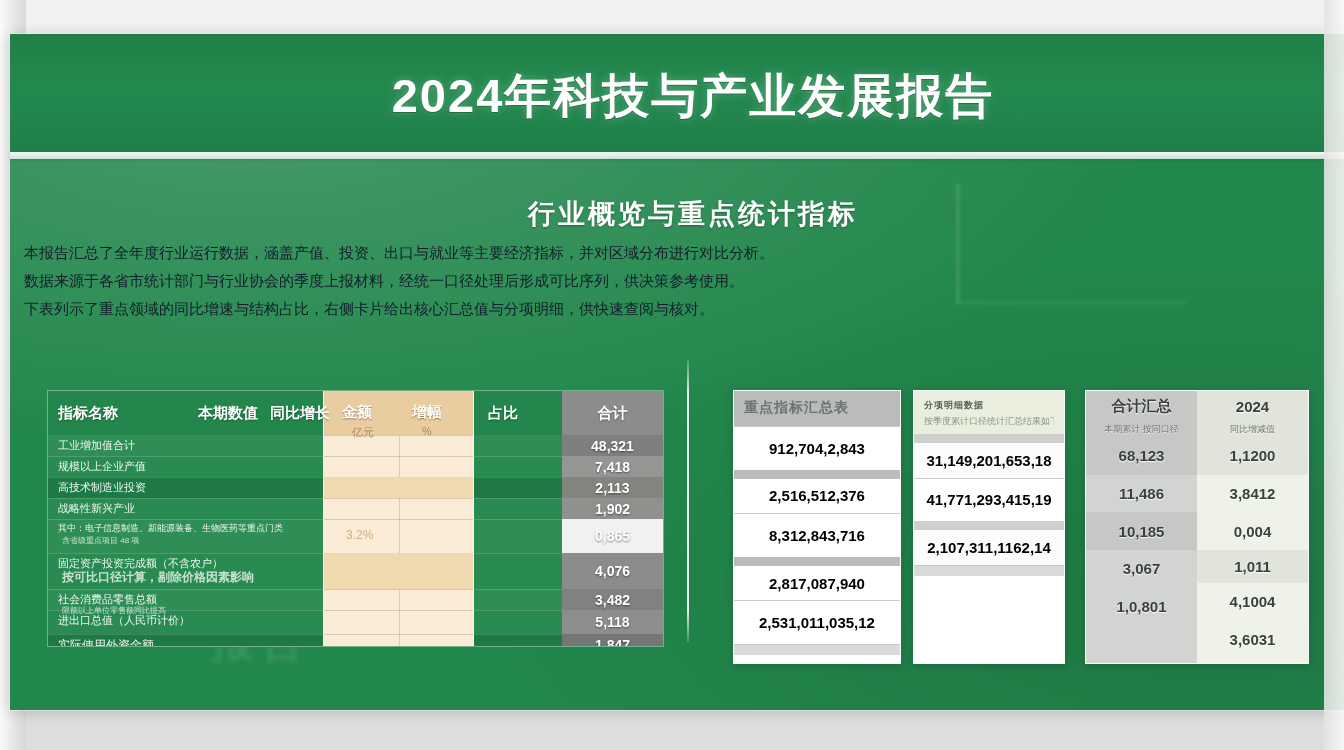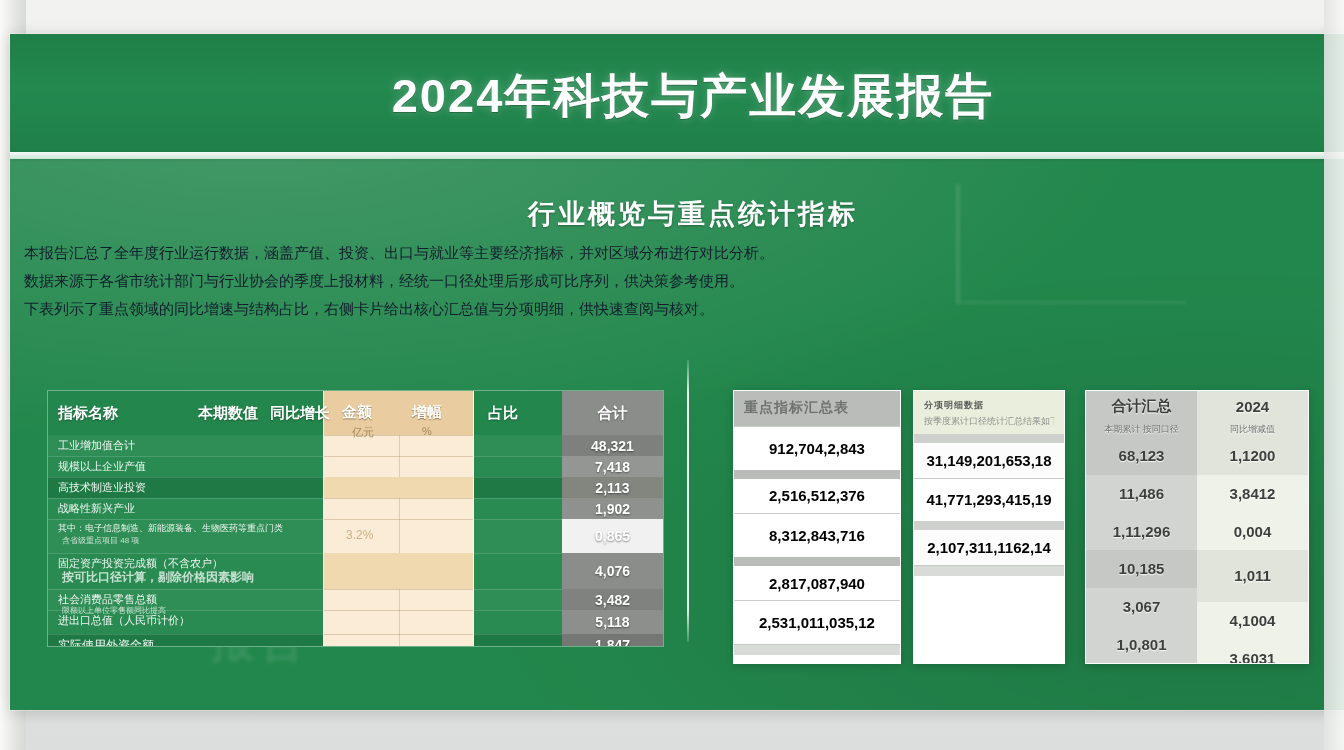--- a/index.html
+++ b/index.html
@@ -363,32 +363,31 @@
           </div>
       </div>
 
       <div class="card" id="card-3">
         <div class="c3-grid">
           <div class="c3-col left" id="c3-left">
               <div class="c3-cell shade" style="height: 30px;">合计汇总</div>
               <div class="c3-cell small shade" style="height: 16px;">本期累计 按同口径</div>
               <div class="c3-cell shade" style="height: 37.6667px;">68,123</div>
               <div class="c3-cell" style="height: 37.6667px;">11,486</div>
-              <div class="c3-cell" style="height: 37.6667px;">1,11,296</div>
               <div class="c3-cell shade" style="height: 37.6667px;">10,185</div>
               <div class="c3-cell" style="height: 37.6667px;">3,067</div>
               <div class="c3-cell" style="height: 37.6667px;">1,0,801</div>
             </div>
           <div class="c3-col right" id="c3-right">
               <div class="c3-cell shade" style="height: 30px;">2024</div>
               <div class="c3-cell small shade" style="height: 16px;">同比增减值</div>
               <div class="c3-cell shade" style="height: 37.6667px;">1,1200</div>
               <div class="c3-cell" style="height: 37.6667px;">3,8412</div>
               <div class="c3-cell" style="height: 37.6667px;">0,004</div>
-              <div class="c3-cell shade" style="height: 52px;">1,011</div>
+              <div class="c3-cell shade" style="height: 33px;">1,011</div>
               <div class="c3-cell" style="height: 37.6667px;">4,1004</div>
               <div class="c3-cell" style="height: 37.6667px;">3,6031</div>
             </div>
         </div>
       </div>
 
     </div>
   </div>
 </div>
 

